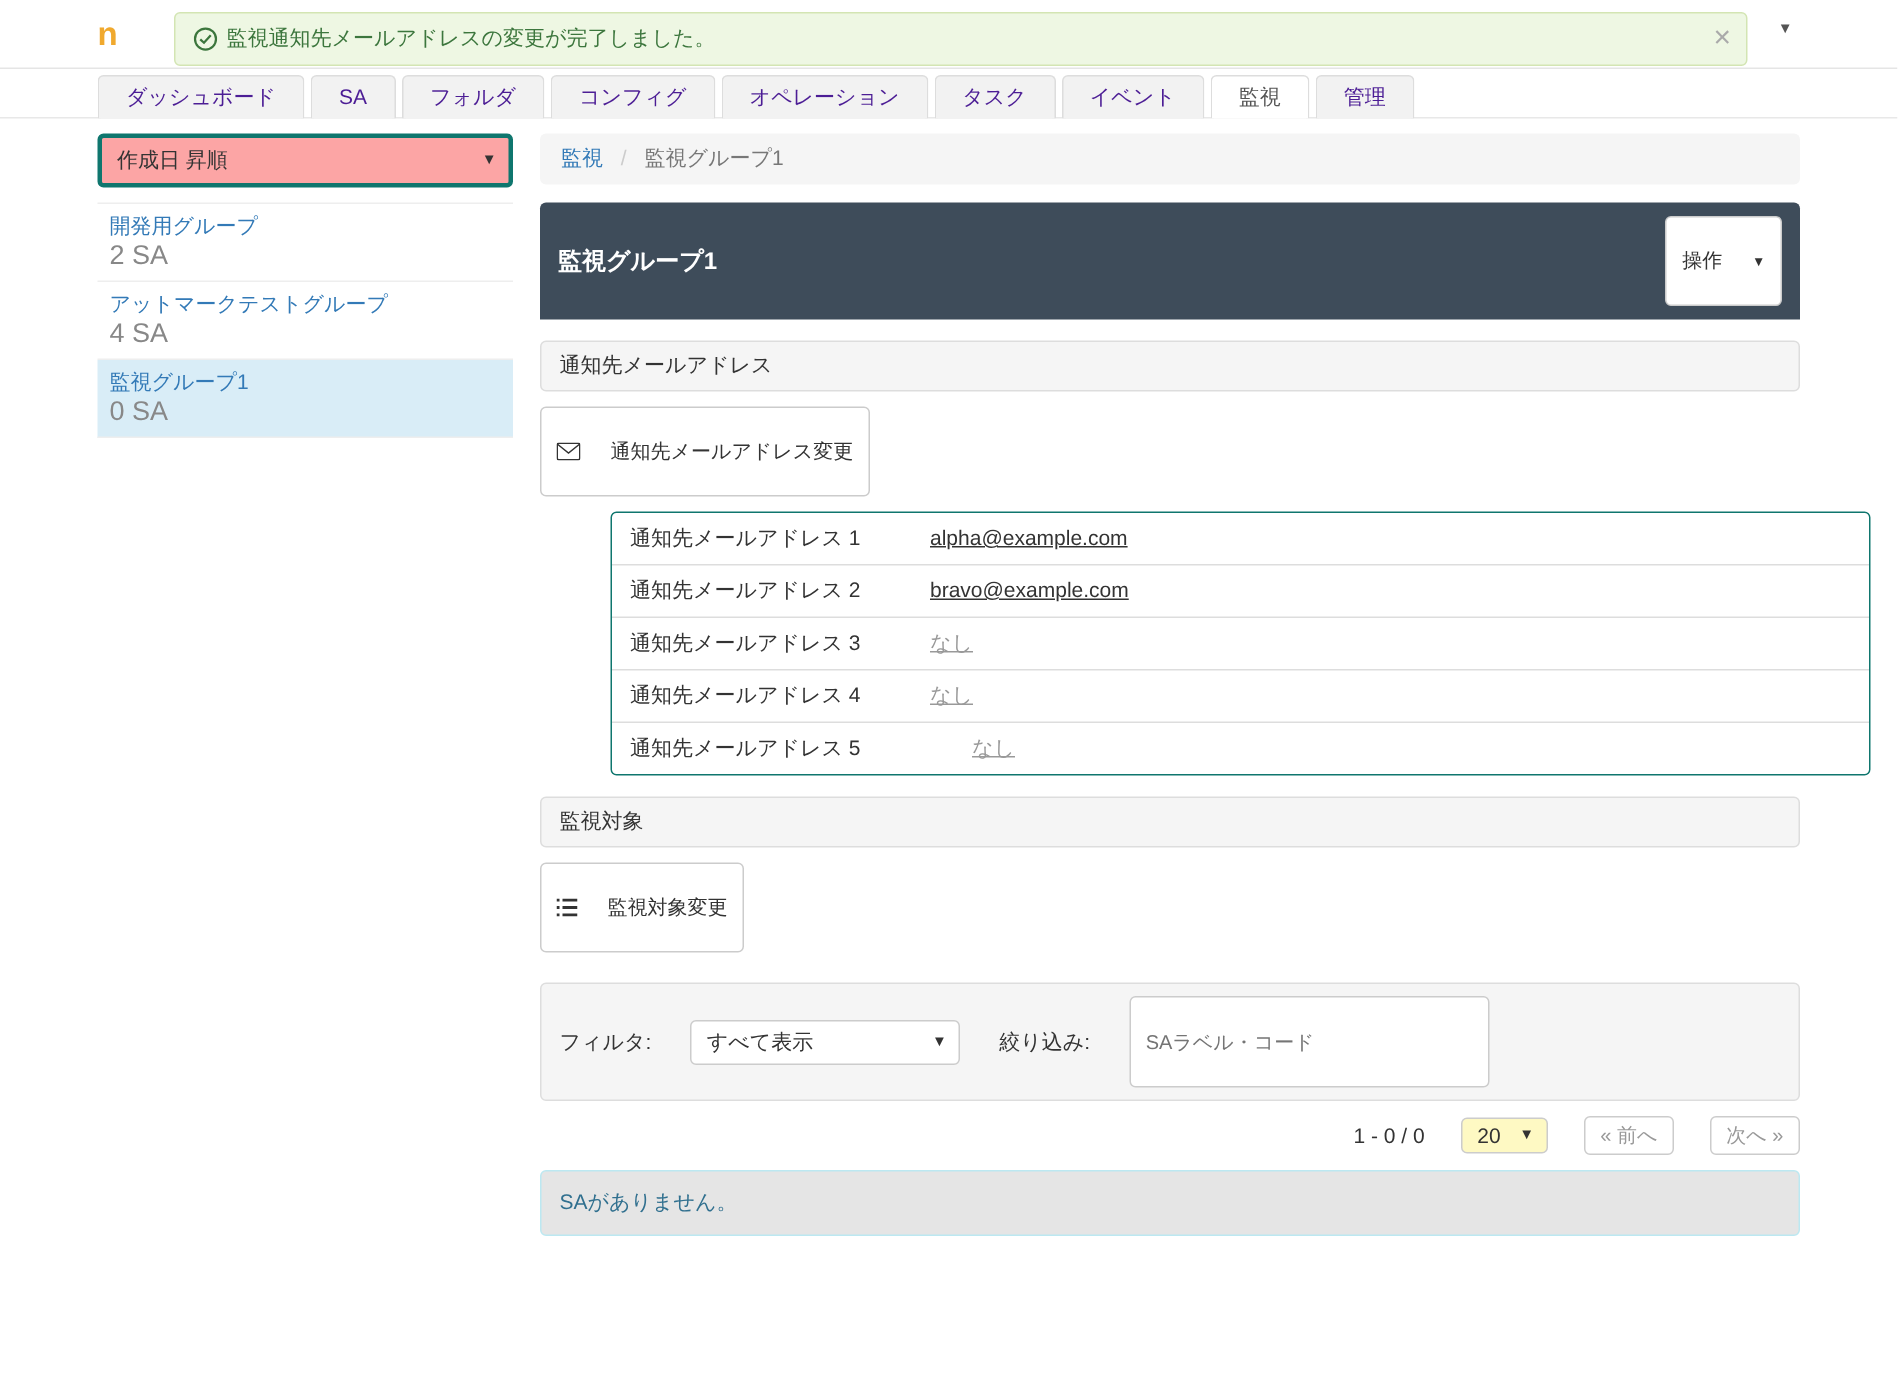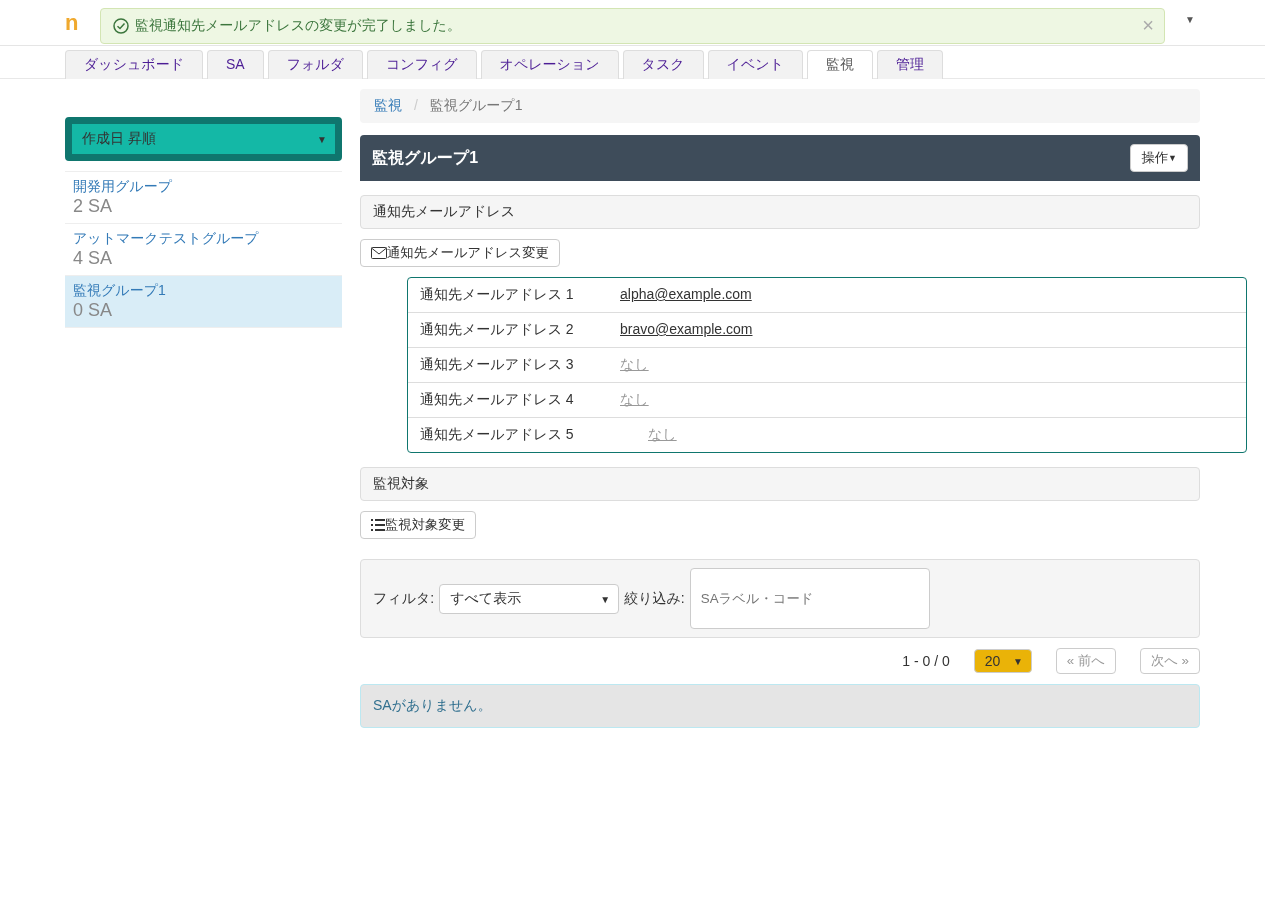--- a/index.html
+++ b/index.html
@@ -18,21 +18,21 @@
     .logo {
       position: absolute;
       left: 65px;
       top: 10px;
       font-weight: bold;
       font-size: 22px;
       color: #f0a92e;
     }
     .alert {
       position: absolute;
-      left: 100px;
+      left: 116px;
       right: 100px;
       top: 8px;
       background: #eef7e3;
       border: 1px solid #d3e5b3;
       border-radius: 4px;
       padding: 8px 36px 8px 12px;
       display: flex;
       align-items: center;
       color: #3c763d;
     }
@@ -82,27 +82,26 @@
       border-color: #ddd;
     }
     .content {
       display: flex;
       padding: 10px 65px 0;
       align-items: flex-start;
     }
     .sidebar { width: 277px; flex-shrink: 0; }
     .sort-select {
       position: relative;
-      border: 7px solid #0f766e;
+      border: 3px solid #0f766e;
       border-radius: 4px;
       padding: 6px 20px 6px 10px;
       margin-bottom: 10px;
       cursor: pointer;
-      background: #14b8a6;
-      margin-top: 28px;
+      background: #fca5a5;
     }
     .select-caret {
       position: absolute; right: 8px; top: 50%; transform: translateY(-50%);
       font-size: 10px;
     }
     .group-list { border-top: 1px solid #eee; }
     .group-item {
       border-bottom: 1px solid #eee;
       padding: 6px 8px;
       cursor: pointer;
@@ -128,26 +127,26 @@
       padding: 9px 12px;
       display: flex;
       justify-content: space-between;
       align-items: center;
     }
     .panel-header h2 { font-size: 16px; font-weight: bold; }
     .btn {
       background: #fff;
       border: 1px solid #ccc;
       border-radius: 4px;
-      padding: 4px 10px;
+      padding: 20px 10px;
       color: #333;
       cursor: pointer;
       display: inline-flex;
       align-items: center;
-      gap: 0;
+      gap: 20px;
     }
     .btn .caret { font-size: 9px; }
     .section-title {
       background: #f5f5f5;
       border: 1px solid #ddd;
       padding: 7px 12px;
       border-radius: 4px;
       margin-top: 14px;
     }
     .btn-row { padding: 10px 0; }
@@ -174,21 +173,21 @@
       text-decoration: underline;
     }
     .kv-val.muted { color: #999; }
     .filter-bar {
       background: #f5f5f5;
       border: 1px solid #ddd;
       border-radius: 4px;
       padding: 8px 12px;
       display: flex;
       align-items: center;
-      gap: 5px;
+      gap: 26px;
       margin-top: 10px;
     }
     .filter-bar label { color: #333; }
     .filter-select {
       position: relative;
       border: 1px solid #ccc;
       border-radius: 4px;
       padding: 5px 26px 5px 10px;
       background: #fff;
       min-width: 180px;
@@ -205,21 +204,21 @@
       justify-content: flex-end;
       align-items: center;
       gap: 24px;
       padding: 10px 0;
     }
     .pager-select {
       position: relative;
       border: 1px solid #ccc;
       border-radius: 4px;
       padding: 3px 22px 3px 10px;
-      background: #eab308;
+      background: #fef9c3;
       cursor: pointer;
       min-width: 58px;
     }
     .pager-btn {
       border: 1px solid #ccc;
       border-radius: 4px;
       padding: 3px 10px;
       background: #fff;
       color: #999;
       cursor: default;

